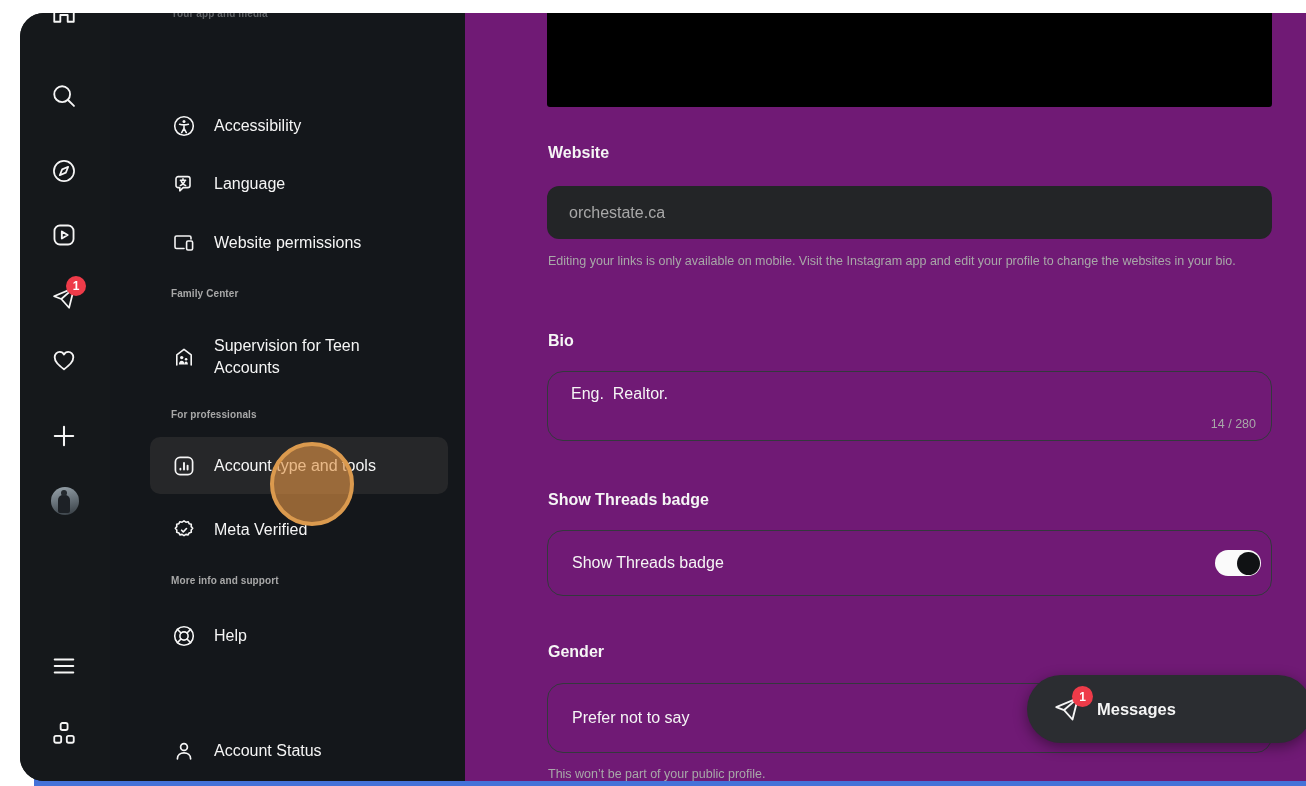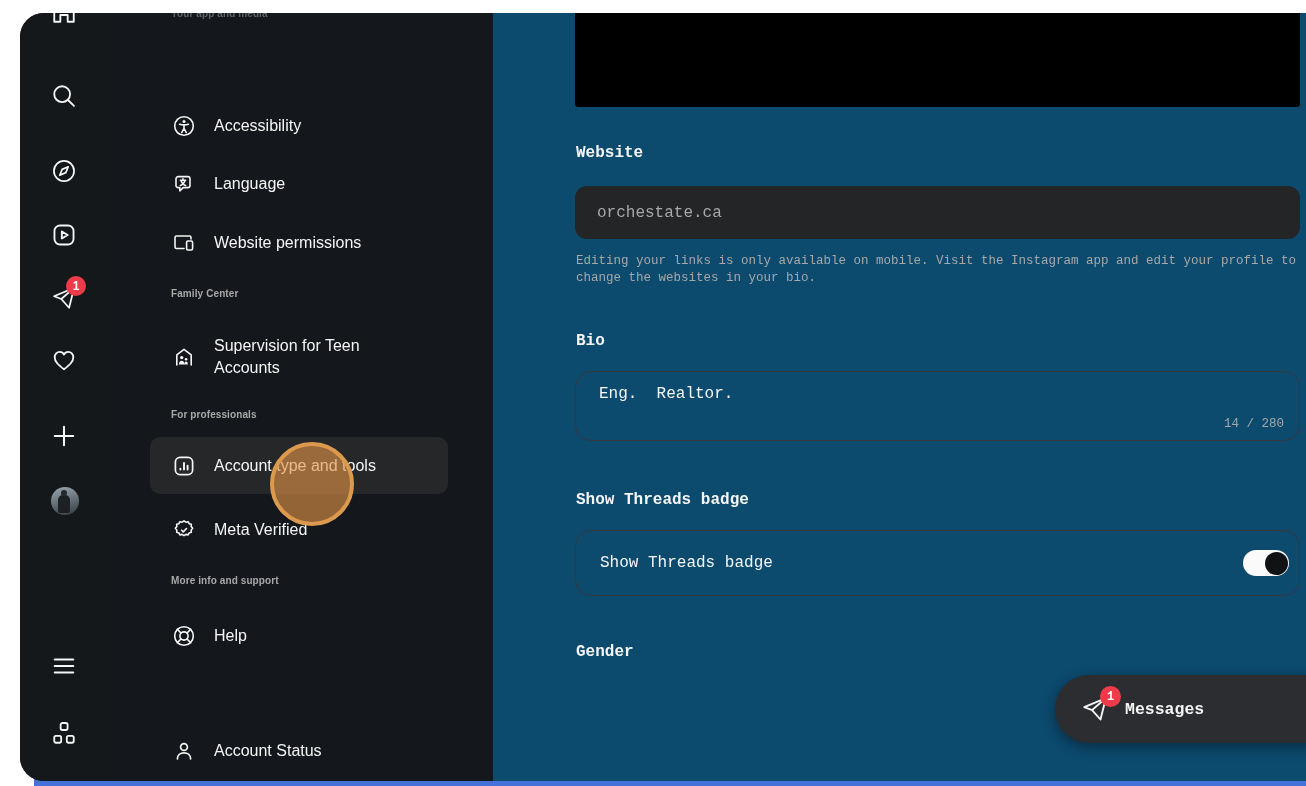--- a/index.html
+++ b/index.html
@@ -29,21 +29,21 @@
   .section-header{position:absolute;left:61px;font-size:10px;font-weight:bold;color:#a8a8a8;letter-spacing:.1px;}
   .section-header.clipped{color:#5f6266;}
   .side-item{position:absolute;left:40px;display:flex;align-items:center;gap:18px;cursor:pointer;
              padding-left:22px;width:298px;border-radius:10px;}
   .side-item .s-icon{flex:0 0 24px;width:24px;height:24px;}
   .side-item .s-icon svg{display:block;width:24px;height:24px;}
   .side-item .lbl{font-size:16px;color:#f5f5f5;line-height:22px;}
   .side-item.selected{background:#262729;}
 
   
-  .main{position:absolute;left:473px;top:0;right:0;height:100%;background:#0c4a6e;font-family:Liberation Mono, monospace;}
+  .main{position:absolute;left:445px;top:0;right:0;height:100%;background:#701a75;}
   .photo-strip{position:absolute;left:82px;top:0;width:725px;height:94px;background:#000;border-radius:0 0 3px 3px;}
   .h-label{position:absolute;left:83px;font-size:16px;font-weight:bold;color:#f5f5f5;}
   .field-filled{position:absolute;left:82px;width:725px;height:53px;background:#232527;border-radius:12px;
                 display:flex;align-items:center;padding:0 22px;font-size:16px;color:#a8a8a8;}
   .helper{position:absolute;left:83px;width:724px;font-size:12.5px;line-height:17px;color:#a8a8a8;}
   .box-outline{position:absolute;left:82px;width:725px;border:1px solid #34383d;border-radius:16px;background:transparent;}
   .bio-text{position:absolute;left:23px;top:13px;font-size:16px;color:#f5f5f5;white-space:pre-wrap;text-align:right;}
   .bio-counter{position:absolute;right:15px;bottom:9px;font-size:12.5px;color:#a8a8a8;}
   .row-label{position:absolute;left:24px;top:50%;transform:translateY(-50%);font-size:16px;color:#f5f5f5;}
   .toggle{position:absolute;right:10px;top:50%;transform:translateY(-50%);width:46px;height:26px;border-radius:13px;
@@ -246,20 +246,24 @@
 
       <div class="h-label" style="top:478px">Show Threads badge</div>
       <div class="box-outline" style="top:517px;height:66px">
         <span class="row-label">Show Threads badge</span>
         <span class="toggle">
           <span class="knob"></span>
         </span>
       </div>
 
       <div class="h-label" style="top:630px">Gender</div>
+      <div class="box-outline" style="top:670px;height:70px">
+        <span class="row-label">Prefer not to say</span>
+      </div>
+      <div class="helper" style="top:753px">This won’t be part of your public profile.</div>
 
       <div class="messages-pill">
         <span class="m-icon">
           <svg viewBox="0 0 24 24" fill="none" stroke="#f5f5f5" stroke-width="1.6" stroke-linecap="round" stroke-linejoin="round">
               <path d="M21.3 2.7 2.8 10.4l6.7 2.5M21.3 2.7 16.7 21l-7.2-8.1M21.3 2.7 9.5 12.9"></path>
             </svg>
           <span class="badge" style="right:-12px;top:-9px;width:21px;height:21px">1</span>
         </span>
         <span class="m-label">Messages</span>
       </div>

